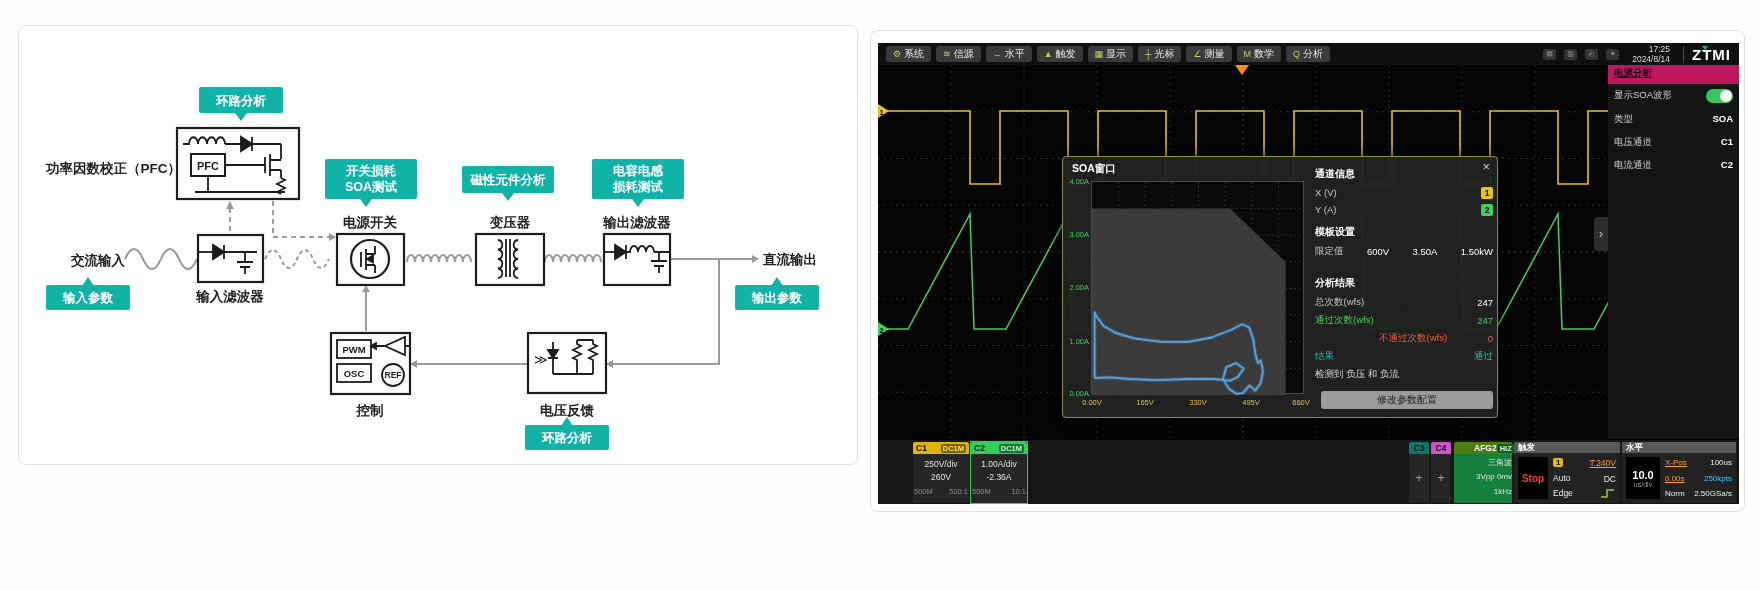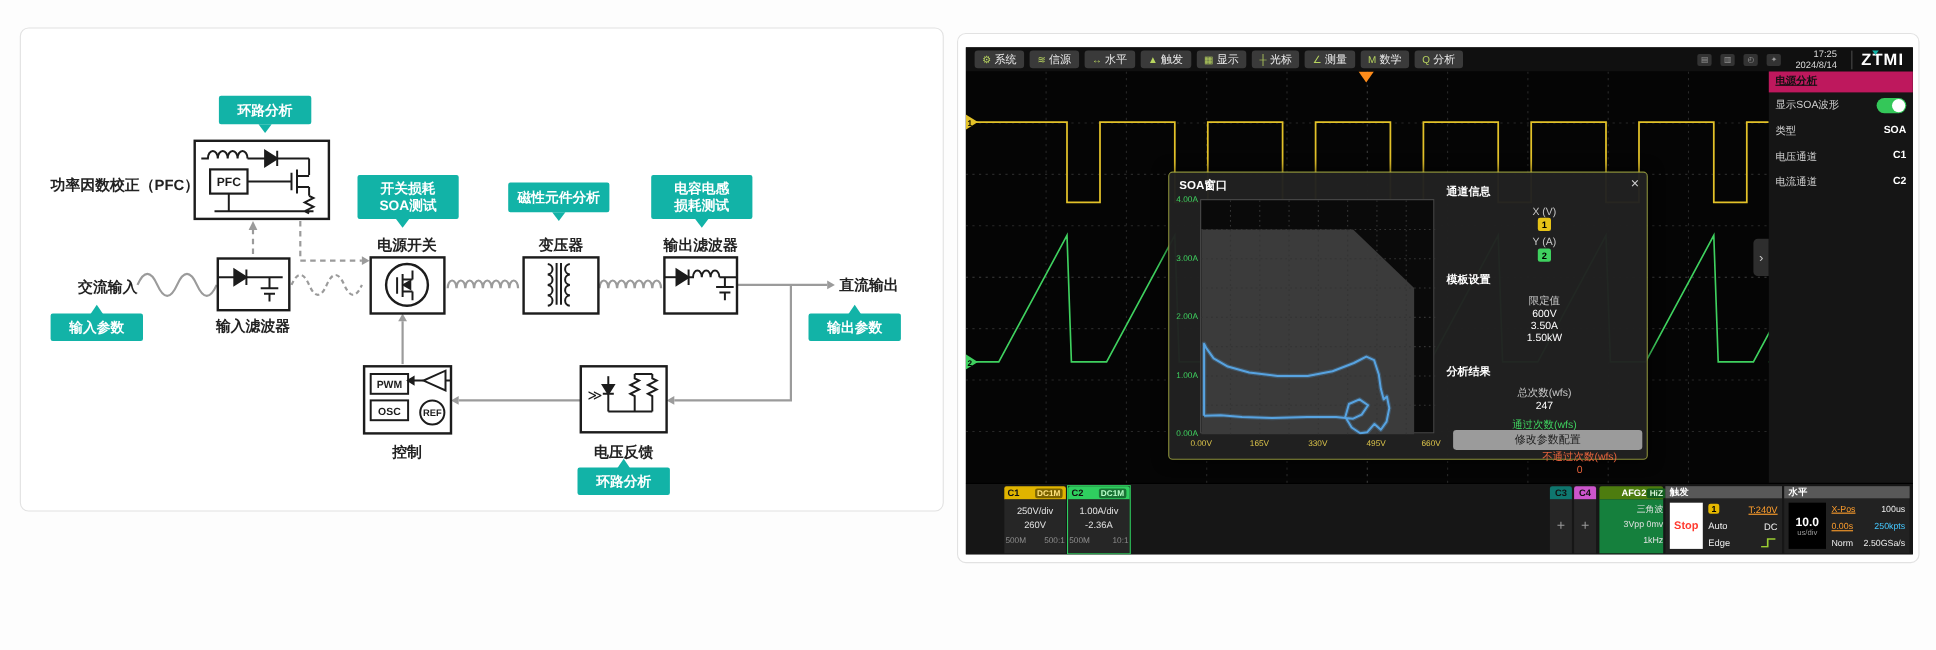--- a/index.html
+++ b/index.html
@@ -31,21 +31,21 @@
 
   
   .dialog { position:absolute; left:184px; top:91px; width:436px; height:262px; background:rgba(33,33,33,.97); border:1px solid #8a8f3a; border-radius:4px; box-shadow:0 0 14px rgba(0,0,0,.7); }
   .dlg-title { position:absolute; left:9px; top:5px; color:#fff; font-size:10.5px; font-weight:bold; }
   .dlg-close { position:absolute; right:7px; top:2px; color:#cfcfcf; font-size:13px; background:none; border:none; font-family:inherit; }
   .plot { position:absolute; left:28px; top:24px; width:213px; height:213px; background:#0a0a0a; border:1px solid #4a4a4a; }
   .ytick { position:absolute; left:0; width:26px; text-align:right; color:#3fd15f; font-size:7.5px; }
   .xtick { position:absolute; top:241px; width:30px; text-align:center; color:#d9c24a; font-size:7.5px; }
   .dlg-info { position:absolute; left:252px; top:10px; width:178px; font-size:9.5px; color:#c9c9c9; }
   .sec { color:#fff; font-weight:bold; font-size:10px; margin:7px 0 3px; }
-  .irow { display:flex; justify-content:space-between; align-items:center; padding:2.5px 0;flex-direction:column; }
+  .irow { display:flex; justify-content:space-between; align-items:center; padding:2.5px 0; }
   .cbadge { width:12px; height:12px; border-radius:2px; color:#000; font-size:8.5px; font-weight:bold; display:flex; align-items:center; justify-content:center; }
   .cb-y { background:#e6c317; } .cb-g { background:#3fd15f; }
   .r-green, .r-green * { color:#3fd15f; } .r-red, .r-red * { color:#e8633c;margin-left:32px; } .r-teal, .r-teal * { color:#2fb8ab; }
   .irow .v { color:#fff; }
   .note { padding-top:3px; color:#d6d6d6; }
   .dlg-btn { position:absolute; left:258px; bottom:8px; width:172px; height:18px; background:#9b9b9b; color:#1d1d1d; border:none; border-radius:3px; font-size:10px; font-family:inherit; }
 
   
   .bottombar { position:absolute; left:0; bottom:0; width:861px; height:65px; background:#161616; border-top:1px solid #000; font-size:8.5px; }
   .ch { position:absolute; top:2px; width:56px; height:61px; }
@@ -56,21 +56,21 @@
   .sel { outline:1.5px solid #2fcf5f; }
   .chn { position:absolute; top:2px; width:20px; height:61px; }
   .chn .ch-b { height:49px; color:#999; font-size:13px; padding-top:14px; }
   .afg { position:absolute; top:2px; width:58px; height:61px; }
   .afg-h { height:12px; background:#4d7c0f; color:#fff; font-weight:bold; display:flex; justify-content:space-between; align-items:center; padding:0 20px; border-radius:2px 2px 0 0; }
   .hiz { background:#145c1f; border-radius:2px; padding:0 3px; font-size:7.5px; color:#d8f5d8; }
   .afg-b { background:#15803d; height:49px; color:#e2e2e2; text-align:right; font-size:8px; line-height:1.8; padding-top:2px; }
   .sect { position:absolute; top:2px; height:61px; background:#222; }
   .sect-h { height:11px; background:#585858; color:#fff; font-weight:bold; font-size:8.5px; padding:0 4px; line-height:11px; }
   .sect-c { display:flex; gap:5px; padding:4px 4px 0; }
-  .stopbox { width:30px; height:42px; background:#ffffff; color:#ff3b30; font-weight:bold; font-size:10px; display:flex; align-items:center; justify-content:center; }
+  .stopbox { width:30px; height:42px; background:#000000; color:#ff3b30; font-weight:bold; font-size:10px; display:flex; align-items:center; justify-content:center; }
   .tcol { display:flex; flex-direction:column; justify-content:space-between; height:42px; color:#eee; padding:1px 0; }
   .badge1 { background:#e6b800; color:#000; font-weight:bold; border-radius:2px; padding:0 3px; font-size:8px; align-self:flex-start; }
   .org { color:#ff9e2c;text-decoration:underline; } .cyn { color:#45c8ff; }
   .hbox { width:34px; height:42px; background:#000; color:#fff; display:flex; flex-direction:column; align-items:center; justify-content:center; }
   .hbox .hv { font-size:11px; font-weight:bold; } .hbox .hu { font-size:7px; color:#999; }
   .hcol { display:flex; flex-direction:column; justify-content:space-between; height:42px; font-size:8px; color:#eee; padding:1px 0; }
   .hcol.right { text-align:right; flex:1; }
 
   svg text { font-family:"Liberation Sans","DejaVu Sans",sans-serif; }
 </style>

